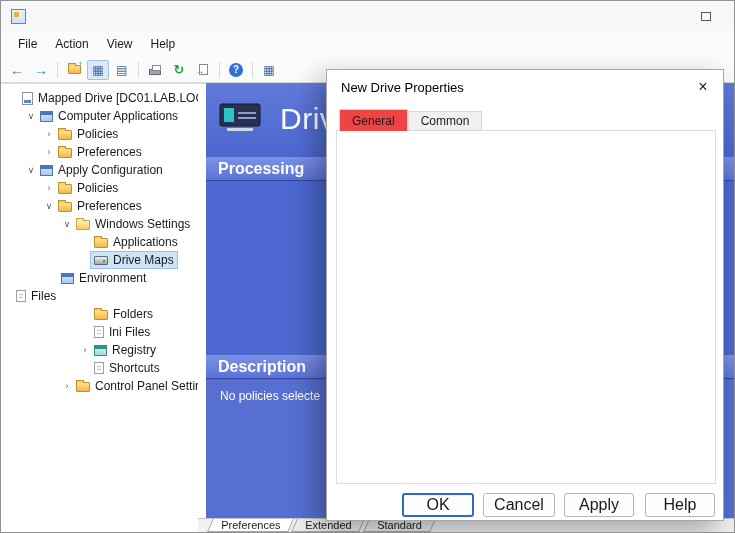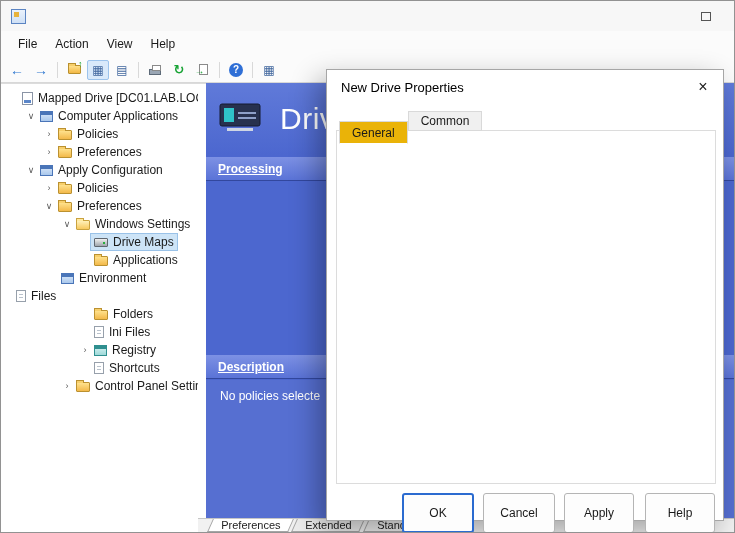--- a/index.html
+++ b/index.html
@@ -64,56 +64,56 @@
 .splitter{position:absolute;left:197px;top:82px;width:8px;bottom:14px;background:#fff;border-top:1px solid #dcdcdc}
 
 
 .pane{position:absolute;left:205px;top:82px;right:0;bottom:14px;background:#4c67cf;color:#fff;overflow:hidden}
 .pane-header{position:absolute;left:0;top:0;right:0;height:72px;background:linear-gradient(#607ad9,#4c67cf);display:flex;align-items:center;padding-left:12px;gap:16px}
 .pane-title{font-size:30px;font-weight:500;letter-spacing:.5px}
 .band{position:absolute;left:0;right:0;height:24px;background:linear-gradient(#7d91e4,#5a73d7);border-bottom:1px solid #32479e;display:flex;align-items:center;padding-left:12px}
 .band-processing{top:74px}
 .band-description{top:272px}
 .desc-body{position:absolute;left:0;right:0;top:297px;bottom:0;background:rgba(255,255,255,0.06)}
-.plink{color:#fff;font-weight:bold;font-size:12px;text-decoration:underline}
+.plink{color:#fff;font-weight:bold;font-size:16px;}
 .empty-text{position:absolute;left:14px;top:306px;font-size:12px;color:#fff}
 
 
 .btabs{position:absolute;left:197px;right:0;bottom:0;height:14px;background:#f1f1f1;border-top:1px solid #c6c6c6;display:flex;align-items:stretch;padding-left:12px;gap:3px}
 .btab{transform:skewX(-24deg);border:1px solid #a5a5a5;border-top:none;background:#ededed;display:flex;align-items:center}
 .btab>span{display:block;transform:skewX(24deg);padding:0 10px;font-size:11px;line-height:12px;color:#222}
 .btab.active{background:#fff}
 
 
 .dialog{position:absolute;left:325px;top:68px;width:398px;height:452px;background:#fff;border:1px solid #a6a6a6;box-shadow:-8px 10px 26px rgba(0,0,0,.32);z-index:20}
 .dlg-title{position:absolute;left:14px;top:10px;font-size:13px;color:#000}
 .dlg-close{position:absolute;right:8px;top:5px;width:24px;height:24px;display:flex;align-items:center;justify-content:center;font-size:16px;color:#222}
 .dlg-tabs{position:absolute;left:12px;top:39px;display:flex;z-index:2}
 .dlg-tab{height:20px;margin-top:2px;display:flex;align-items:center;padding:0 12px;font-size:12px;border:1px solid #d9d9d9;background:#f0f0f0}
-.dlg-tab.active{height:23px;margin-top:12px;background:#eab308;border-bottom-color:#fff}
+.dlg-tab.active{height:23px;margin-top:0;background:#ef4444;border-bottom-color:#fff}
 .tabpage{position:absolute;left:9px;top:60px;width:380px;height:354px;border:1px solid #dcdcdc;background:#fff;z-index:1}
 .abs{position:absolute}
 .lbl{font-size:12px;color:#1a1a1a;white-space:nowrap}
 .lbl.dis{color:#9b9b9b}
 .tin{position:absolute;height:22px;border:1px solid #999;border-radius:2px;background:#fff;font-family:inherit;font-size:12px;padding:0 5px;color:#1a1a1a}
 .tin.dis{border-color:#dedede;background:#fcfcfc}
 .combo{position:absolute;height:22px;border:1px solid #999;border-radius:2px;background:#fff;display:flex;align-items:center;padding:0 7px;gap:6px}
 .combo .val{font-size:12px;flex:1}
 .chev{width:0;height:0;border-left:4px solid transparent;border-right:4px solid transparent;border-top:5px solid #444}
 .mini-drive{width:14px;height:9px;background:linear-gradient(#3a4766,#232c44);border:1px solid #141b30;border-radius:1px;position:relative}
 .mini-drive::after{content:"";position:absolute;left:2px;top:2px;width:3px;height:5px;background:#2fc3c9}
 .browse-btn{position:absolute;height:22px;border:1px solid #b5b5b5;border-radius:2px;background:#fdfdfd;font-size:12px;display:flex;align-items:center;justify-content:center}
 .checkbox{position:absolute;width:15px;height:15px;border-radius:3px;background:#1c62d6;border:1px solid #1c62d6;color:#fff;font-size:11px;display:flex;align-items:center;justify-content:center;line-height:1}
 .radio{position:absolute;width:13px;height:13px;border-radius:50%;background:#fff;border:1px solid #8a8a8a}
 .radio.checked{border:4px solid #1c62d6}
 .group{position:absolute;border:1px solid #d5d5d5;border-radius:3px}
 .gtitle{position:absolute;top:-8px;left:8px;background:#fff;padding:0 4px;font-size:12px;white-space:nowrap}
 .gtitle.dis{color:#767676}
 .divider{position:absolute;height:1px;background:#e8e8e8}
-.dbtn{position:absolute;height:40px;border:1px solid #b5b5b5;border-radius:3px;background:#fdfdfd;font-size:12px;display:flex;align-items:center;justify-content:center}
+.dbtn{position:absolute;height:24px;border:1px solid #b5b5b5;border-radius:3px;background:#fdfdfd;font-size:16px;display:flex;align-items:center;justify-content:center}
 .dbtn.default{border:2px solid #2b6bd0}
 </style>
 </head>
 <body>
 
 <div class="win">
 
   <div class="titlebar">
     <span class="app-icon"></span>
     <span class="win-controls">
@@ -219,30 +219,30 @@
       </div>
     <div class="trow" style="padding-left:60px">
         <span class="exp">∨</span>
         <span class="wrap">
           <span class="i-folder-open"></span>
           <span class="tlabel">Windows Settings</span>
         </span>
       </div>
     <div class="trow" style="padding-left:78px">
         <span class="exp"></span>
+        <span class="wrap">
+          <span class="i-folder"></span>
+          <span class="tlabel">Applications</span>
+        </span>
+      </div>
+    <div class="trow" style="padding-left:78px">
+        <span class="exp"></span>
         <span class="wrap sel">
           <span class="i-drive"></span>
           <span class="tlabel">Drive Maps</span>
-        </span>
-      </div>
-    <div class="trow" style="padding-left:78px">
-        <span class="exp"></span>
-        <span class="wrap">
-          <span class="i-folder"></span>
-          <span class="tlabel">Applications</span>
         </span>
       </div>
     <div class="trow" style="padding-left:45px">
         <span class="exp"></span>
         <span class="wrap">
           <span class="i-node"></span>
           <span class="tlabel">Environment</span>
         </span>
       </div>
     <div class="trow" style="">

